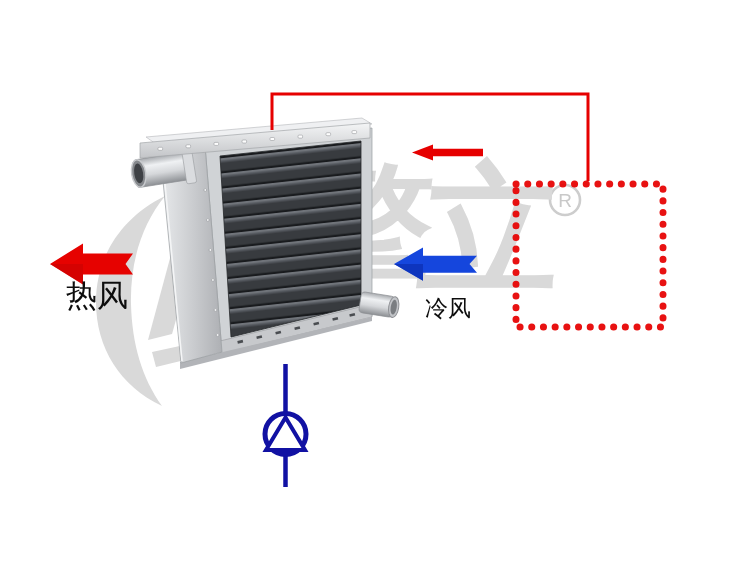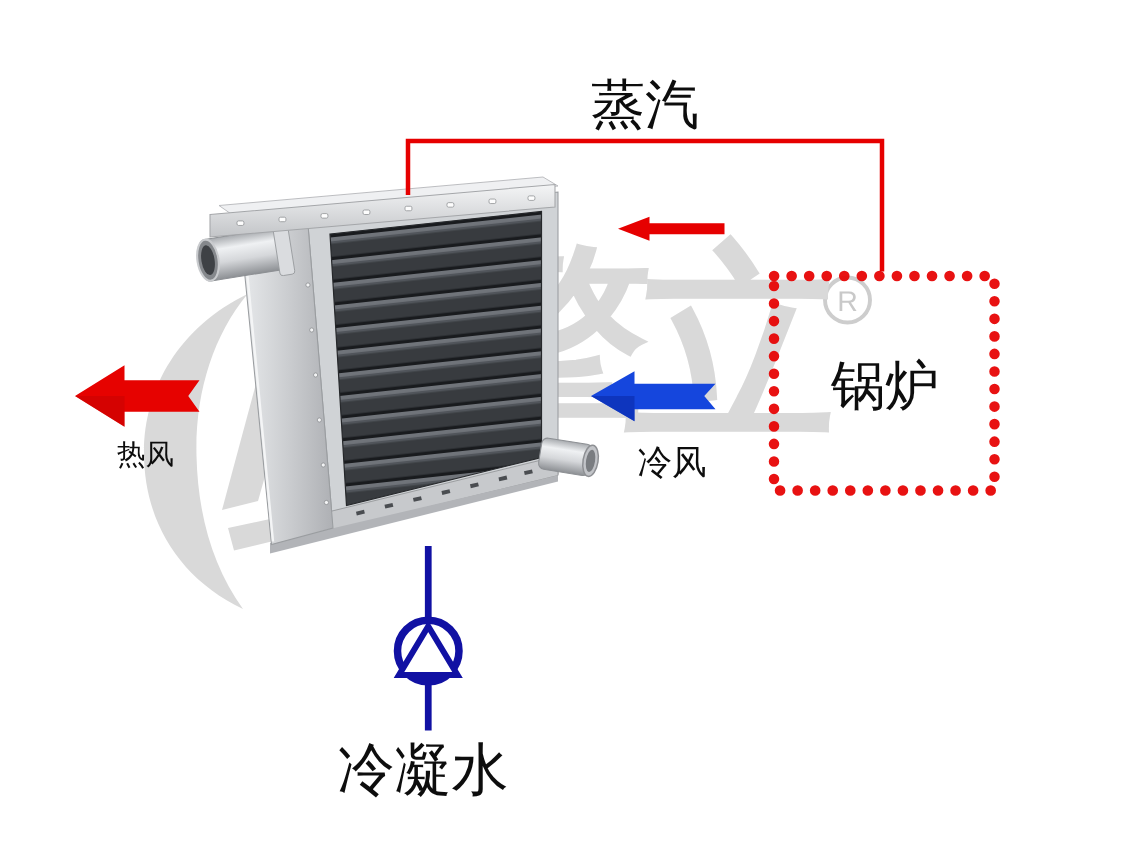--- a/index.html
+++ b/index.html
@@ -9,21 +9,21 @@
   }
   #stage svg{position:absolute;left:0;top:0;}
   .layer-watermark{z-index:1;}
   .layer-diagram{z-index:2;}
   .label{
     position:absolute;transform:translateX(-50%);color:#0d0d0d;
     white-space:nowrap;z-index:3;line-height:1;
   }
   .label-steam{left:430px;top:52px;font-size:36px;}
   .label-boiler{left:590px;top:239px;font-size:36px;}
-  .label-hot{left:97px;top:294px;font-size:19px;}
+  .label-hot{left:97px;top:280px;font-size:31px;}
   .label-cold{left:448px;top:297px;font-size:23px;}
   .label-cond{left:282px;top:495px;font-size:38px;}
   .brand-watermark{
     position:absolute;left:293px;top:160px;z-index:1;
     font-family:"Liberation Sans","DejaVu Sans",sans-serif;
     font-weight:bold;font-size:140px;line-height:1;letter-spacing:-12px;
     color:#d9d9d9;transform:skewX(-5deg);user-select:none;
   }
 </style>
 </head>
@@ -155,18 +155,15 @@
     <g stroke="#1111a3" fill="none">
       <line x1="285.5" y1="364" x2="285.5" y2="414" stroke-width="4.5"></line>
       <line x1="285.5" y1="454" x2="285.5" y2="487" stroke-width="4.5"></line>
       <g>
         <circle cx="285.5" cy="434" r="20.5" fill="#ffffff" stroke-width="5"></circle>
         <polygon points="285.5,417.5 266,450 305,450" fill="#ffffff" stroke-width="4" stroke-linejoin="miter"></polygon>
       </g>
     </g>
   </svg>
 
-  <div class="label label-steam">蒸汽</div>
-  <div class="label label-boiler">锅炉</div>
   <div class="label label-hot">热风</div>
   <div class="label label-cold">冷风</div>
-  <div class="label label-cond">冷凝水</div>
 </div>
 
 </body></html>

